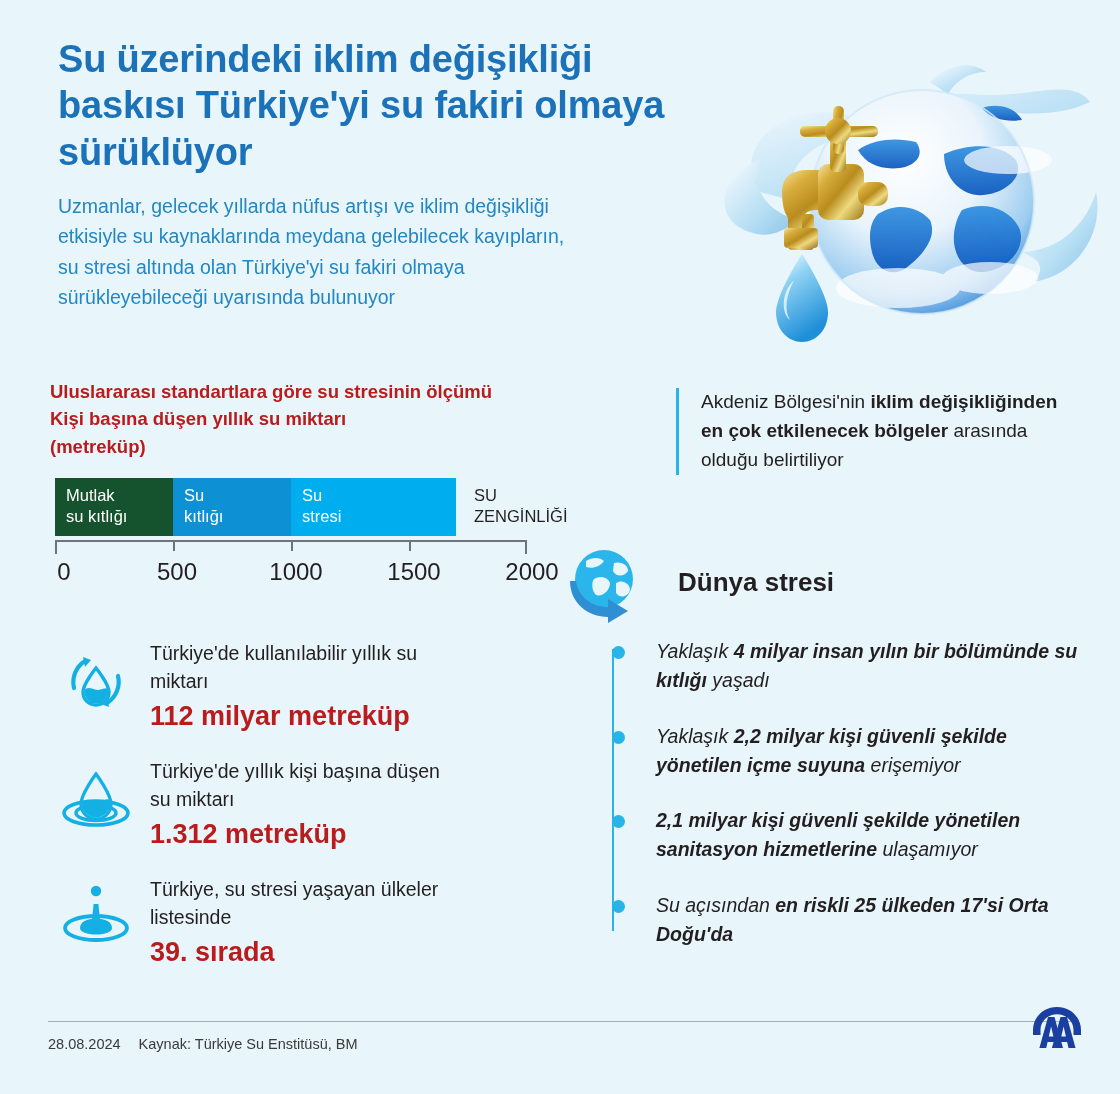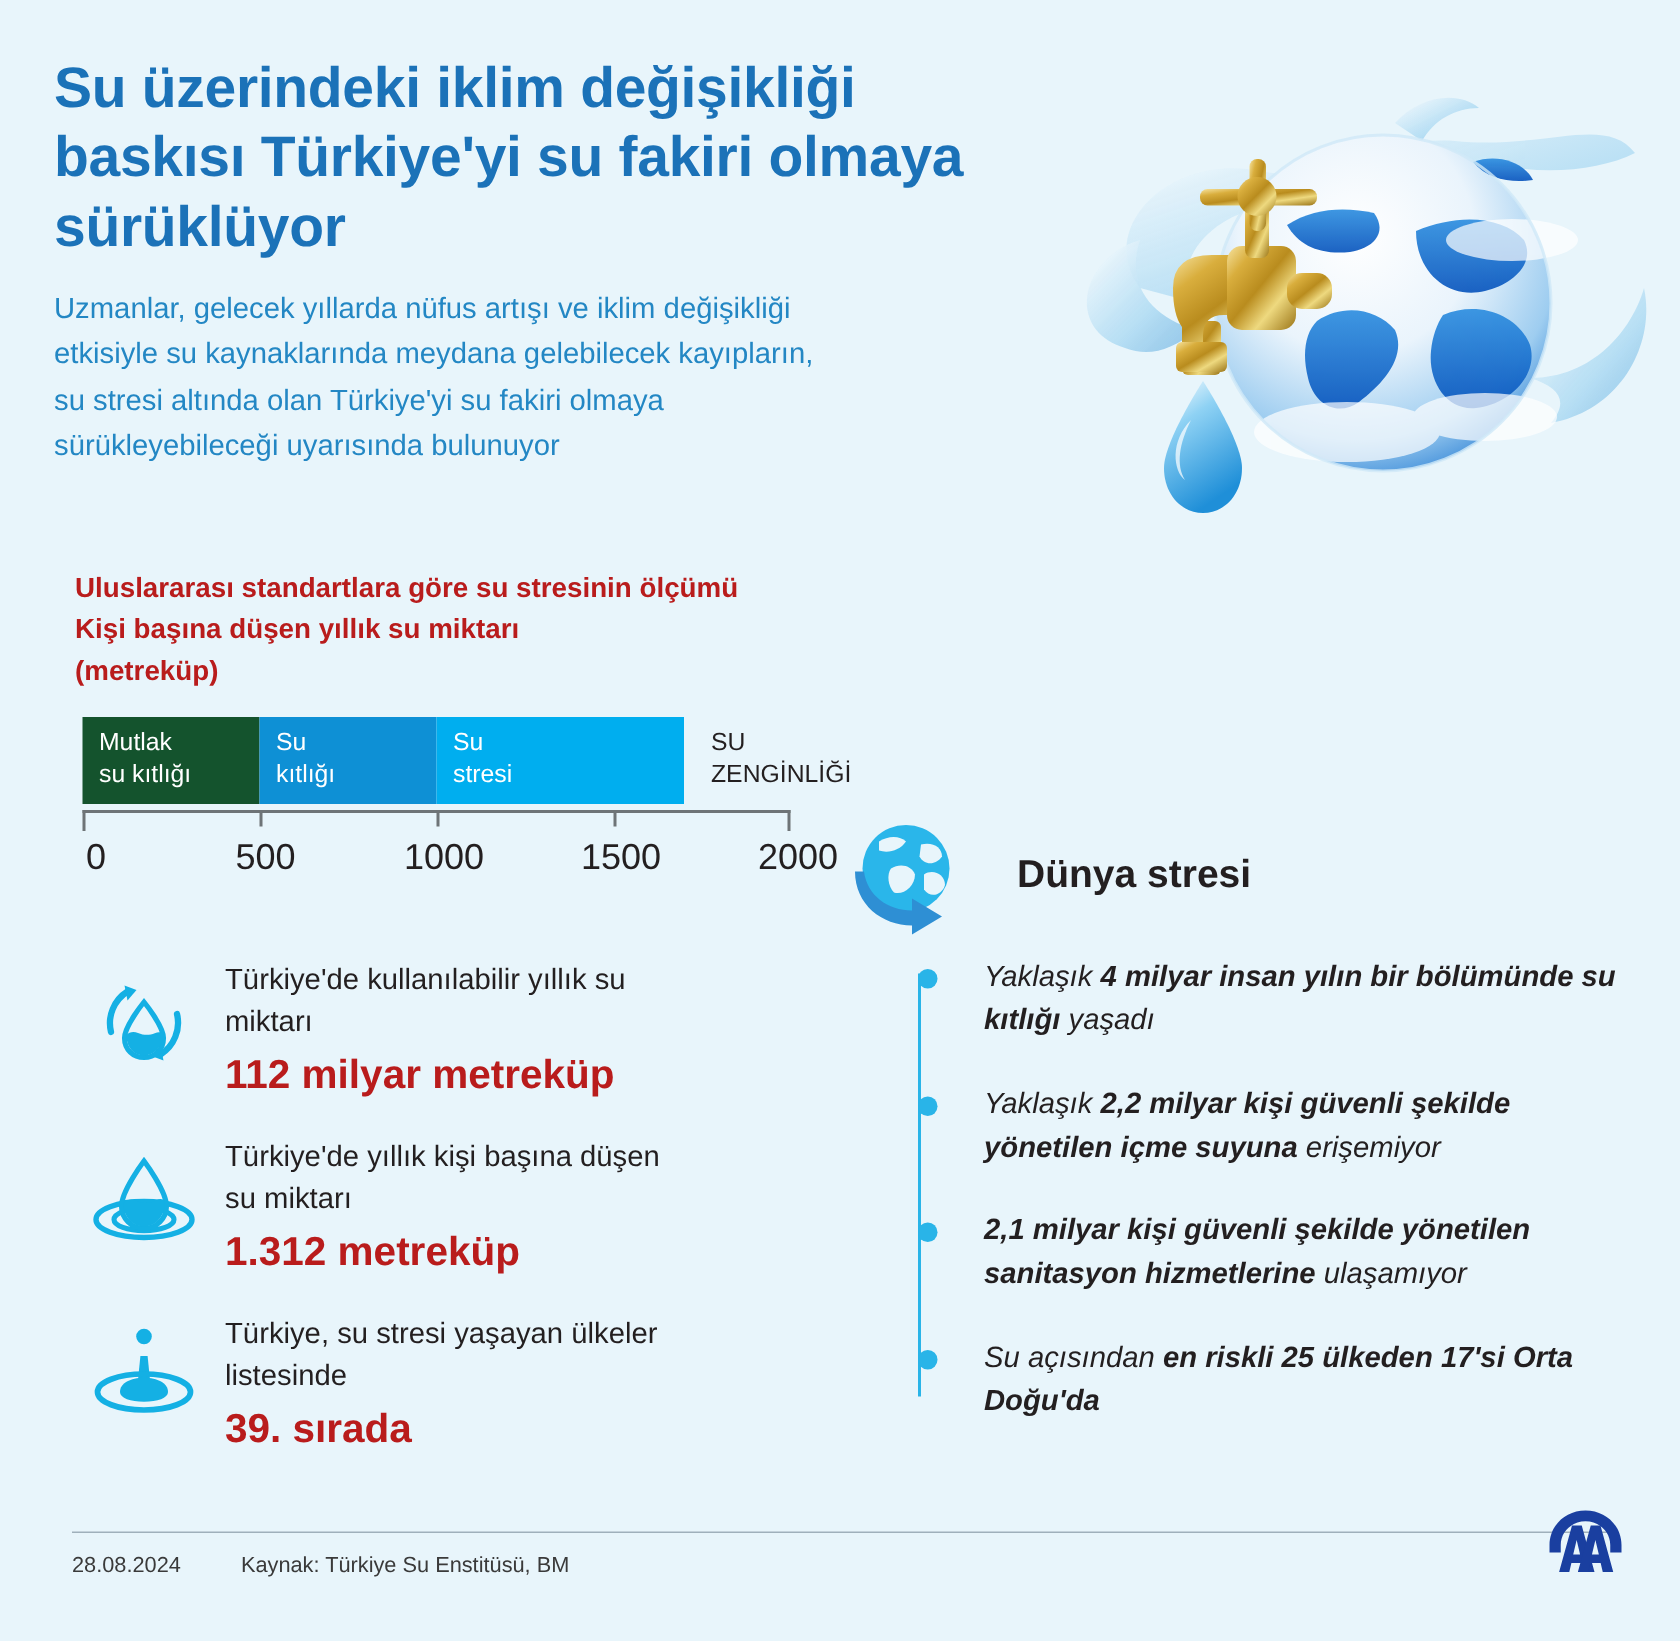--- a/index.html
+++ b/index.html
@@ -20,21 +20,21 @@
   .page {
     position: relative;
     width: 1120px;
     height: 1094px;
     background: #e8f5fb;
   }
 
   
   .header {
     position: absolute;
-    left: 36px;
+    left: 58px;
     top: 36px;
     width: 700px;
   }
   .headline {
     font-size: 38px;
     line-height: 1.22;
     font-weight: bold;
     color: #1b72b8;
     letter-spacing: -0.2px;
     margin: 0;
@@ -258,21 +258,21 @@
     height: 1px;
     background: #9fb0bb;
   }
   .footer {
     position: absolute;
     left: 48px;
     top: 1036px;
     font-size: 14.5px;
     color: #3a3a3a;
   }
-  .footer .date { margin-right: 36px; }
+  .footer .date { margin-right: 14px; }
   .aa-logo {
     position: absolute;
     right: 32px;
     top: 1003px;
     width: 62px;
     height: 50px;
   }
 </style>
 </head>
 <body>
@@ -395,20 +395,23 @@
 
     <div class="axis-labels">
       <span class="axis-label" style="left:9px;">0</span>
       <span class="axis-label" style="left:122px;">500</span>
       <span class="axis-label" style="left:241px;">1000</span>
       <span class="axis-label" style="left:359px;">1500</span>
       <span class="axis-label" style="left:477px;">2000</span>
     </div>
   </div>
 
+  <div class="quote">
+    <span>Akdeniz Bölgesi'nin </span><b>iklim değişikliğinden en çok etkilenecek bölgeler</b><span> arasında olduğu belirtiliyor</span>
+  </div>
 
   <div class="facts">
 
     <div class="fact">
       <div class="fact-icon">
         <svg viewBox="0 0 76 76" width="76" height="76" aria-hidden="true">
           <g fill="none" stroke="#14b0e4" stroke-width="4.2" stroke-linecap="round">
             <path d="M16 44 A25 25 0 0 1 27 17"></path>
             <path d="M60 32 A25 25 0 0 1 49 59"></path>
           </g>

